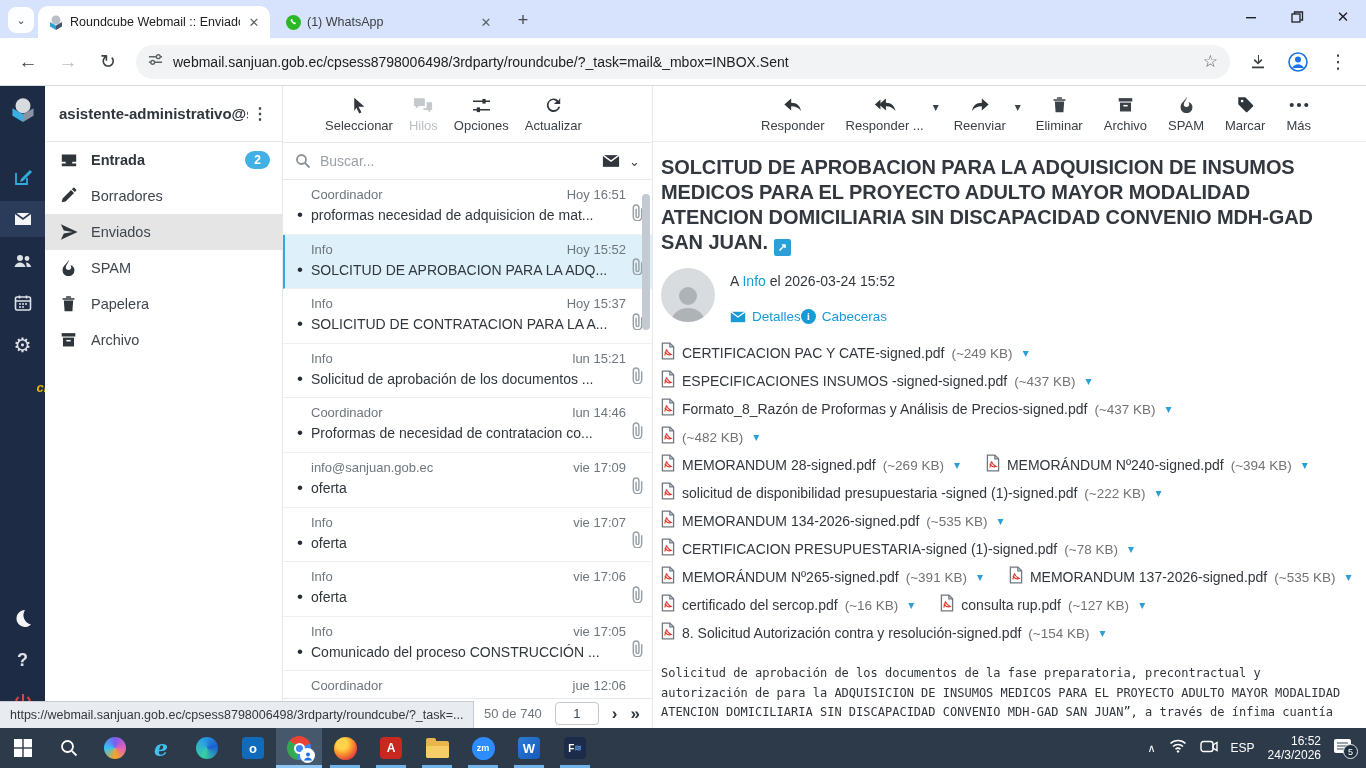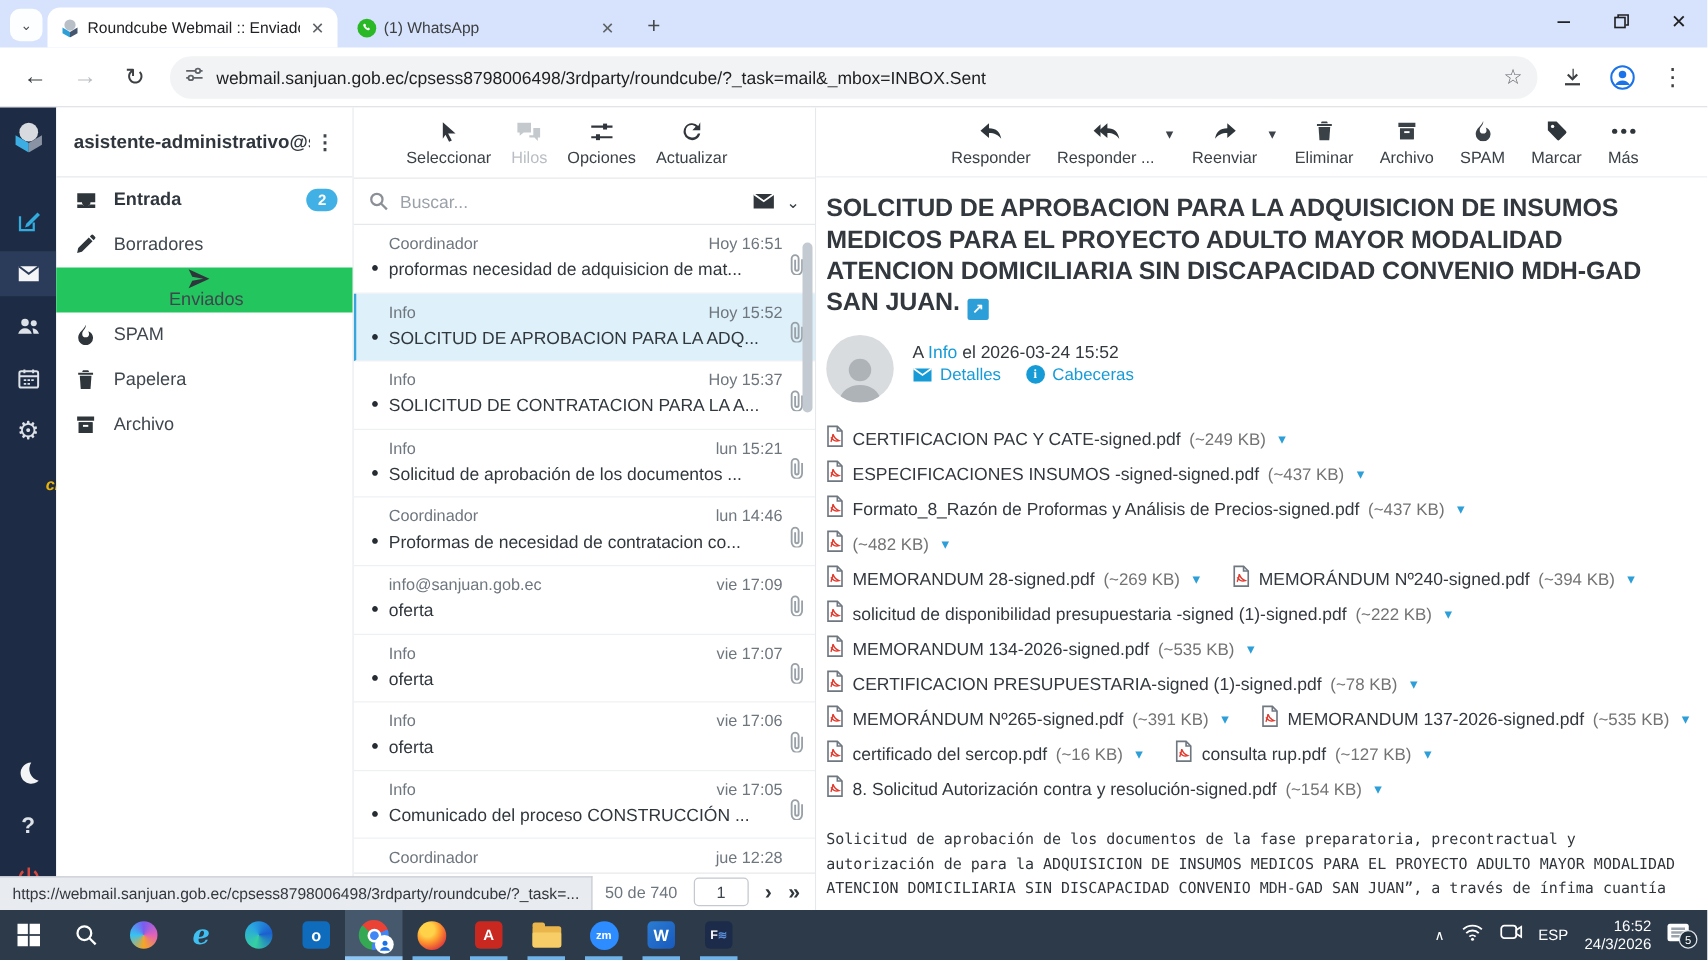--- a/index.html
+++ b/index.html
@@ -45,21 +45,21 @@
 
   
   .folders { width:238px; background:#fff; border-right:1px solid #e6e9ec; display:flex; flex-direction:column; }
   .acct { height:56px; border-bottom:1px solid #e6e9ec; display:flex; align-items:center; padding:0 10px 0 14px; }
   .acct-name { flex:1; font-size:15px; font-weight:bold; color:#2f363d; white-space:nowrap; overflow:hidden; }
   .kebab { color:#3f464d; font-size:16px; font-weight:bold; padding:0 4px; }
   .folder { height:36px; display:flex; align-items:center; padding:0 12px 0 15px; color:#3f464d; }
   .folder .icon { width:18px; height:18px; margin-right:13px; color:#2f363b; flex:0 0 18px; }
   .folder .flabel { font-size:14.5px; flex:1; }
   .folder.bold .flabel { font-weight:bold; color:#2f363d; }
-  .folder.selected { background:#22c55e;flex-direction:column; }
+  .folder.selected { background:#e5e5e5; }
   .badge { background:var(--badge,#41b1e5); color:#fff; font-size:12px; font-weight:bold; border-radius:9px; padding:2px 9px; }
 
   
   .listcol { width:370px; border-right:1px solid #e6e9ec; display:flex; flex-direction:column; background:#fff; }
   .list-toolbar { height:56px; display:flex; align-items:center; padding-left:42px; gap:16px; }
   .tbtn { display:flex; flex-direction:column; align-items:center; gap:3px; color:#3a4147; font-size:13px; }
   .tbtn .icon { width:22px; height:20px; display:flex; align-items:center; justify-content:center; }
   .tbtn.disabled { color:#b9bec4; }
   .tbtn.disabled .icon { color:#c4c9cd; }
   .searchrow { height:38px; border-top:1px solid #e6e9ec; border-bottom:1px solid #e6e9ec; display:flex; align-items:center; padding:0 12px; gap:9px; }
@@ -84,21 +84,21 @@
   .reader { flex:1; background:#fff; display:flex; flex-direction:column; overflow:hidden; }
   .read-toolbar { height:56px; border-bottom:1px solid #eceff1; display:flex; align-items:center; padding-left:108px; gap:21px; flex:0 0 56px; }
   .tb-caret { color:#3c434a; font-size:12px; margin:0 -6px 14px -12px; }
   .read-body { padding:13px 14px 0 8px; }
   .subject { max-width:682px; font-size:20px; font-weight:bold; color:#32383e; line-height:25px; letter-spacing:-0.1px; }
   .extlink { display:inline-flex; width:17px; height:17px; background:#2d9fd8; border-radius:2px; color:#fff; font-size:11px; font-weight:bold; align-items:center; justify-content:center; vertical-align:-2px; margin-left:6px; }
   .meta { display:flex; margin-top:12px; }
   .avatar { width:54px; height:54px; border-radius:50%; background:#d9dcdf; overflow:hidden; flex:0 0 54px; display:flex; align-items:flex-end; justify-content:center; }
   .meta-txt { margin-left:15px; padding-top:5px; }
   .meta-l1 { font-size:14px; color:#32383e; }
-  .meta-l2 { margin-top:3px; display:flex; gap:20px; align-items:center; }
+  .meta-l2 { margin-top:20px; display:flex; align-items:center; }
   a.blue, .blue { color:var(--accent,#169bd7); text-decoration:none; }
   .meta-link { display:flex; align-items:center; gap:6px; font-size:13.5px; color:var(--accent,#169bd7); }
   .info-i { width:15px; height:15px; border-radius:50%; background:var(--accent,#169bd7); color:#fff; font-size:10px; font-weight:bold; display:flex; align-items:center; justify-content:center; font-family:"Liberation Serif",serif; }
   .atts { margin-top:15px; }
   .att-row { display:flex; align-items:center; min-height:28px; gap:26px; }
   .att { display:flex; align-items:center; gap:7px; }
   .att-name { font-size:14px; color:#32383e; }
   .att-size { font-size:13.5px; color:#737373; }
   .att-caret { color:#2d9fd8; font-size:12px; margin-left:3px; }
   .mailtext { margin-top:17px; max-width:700px; font-family:"DejaVu Sans Mono",monospace; font-size:12px; line-height:19.5px; color:#30363c; }
@@ -487,21 +487,21 @@
               <span class="dot">•</span>
               <span class="msg-subj">Comunicado del proceso CONSTRUCCIÓN ...</span>
             </div>
             <span class="clip"><svg viewBox="0 0 14 18" width="13" height="17" fill="none" stroke="currentColor" stroke-width="1.6">
                 <path d="M11.5 4.5v9a4.5 4.5 0 0 1-9 0V4a3 3 0 0 1 6 0v9a1.5 1.5 0 0 1-3 0V5"></path>
               </svg></span>
           </div>
           <div class="msg">
             <div class="msg-l1">
               <span class="msg-from">Coordinador</span>
-              <span class="msg-time">jue 12:28</span>
+              <span class="msg-time">jue 12:06</span>
             </div>
           </div>
           <div class="scrollthumb"></div>
         </div>
       <div class="pagebar">
         <span>50 de 740</span>
         <input class="pageinput" value="1" style="">
         <span class="pg-arrow">›</span>
         <span class="pg-arrow">»</span>
       </div>

